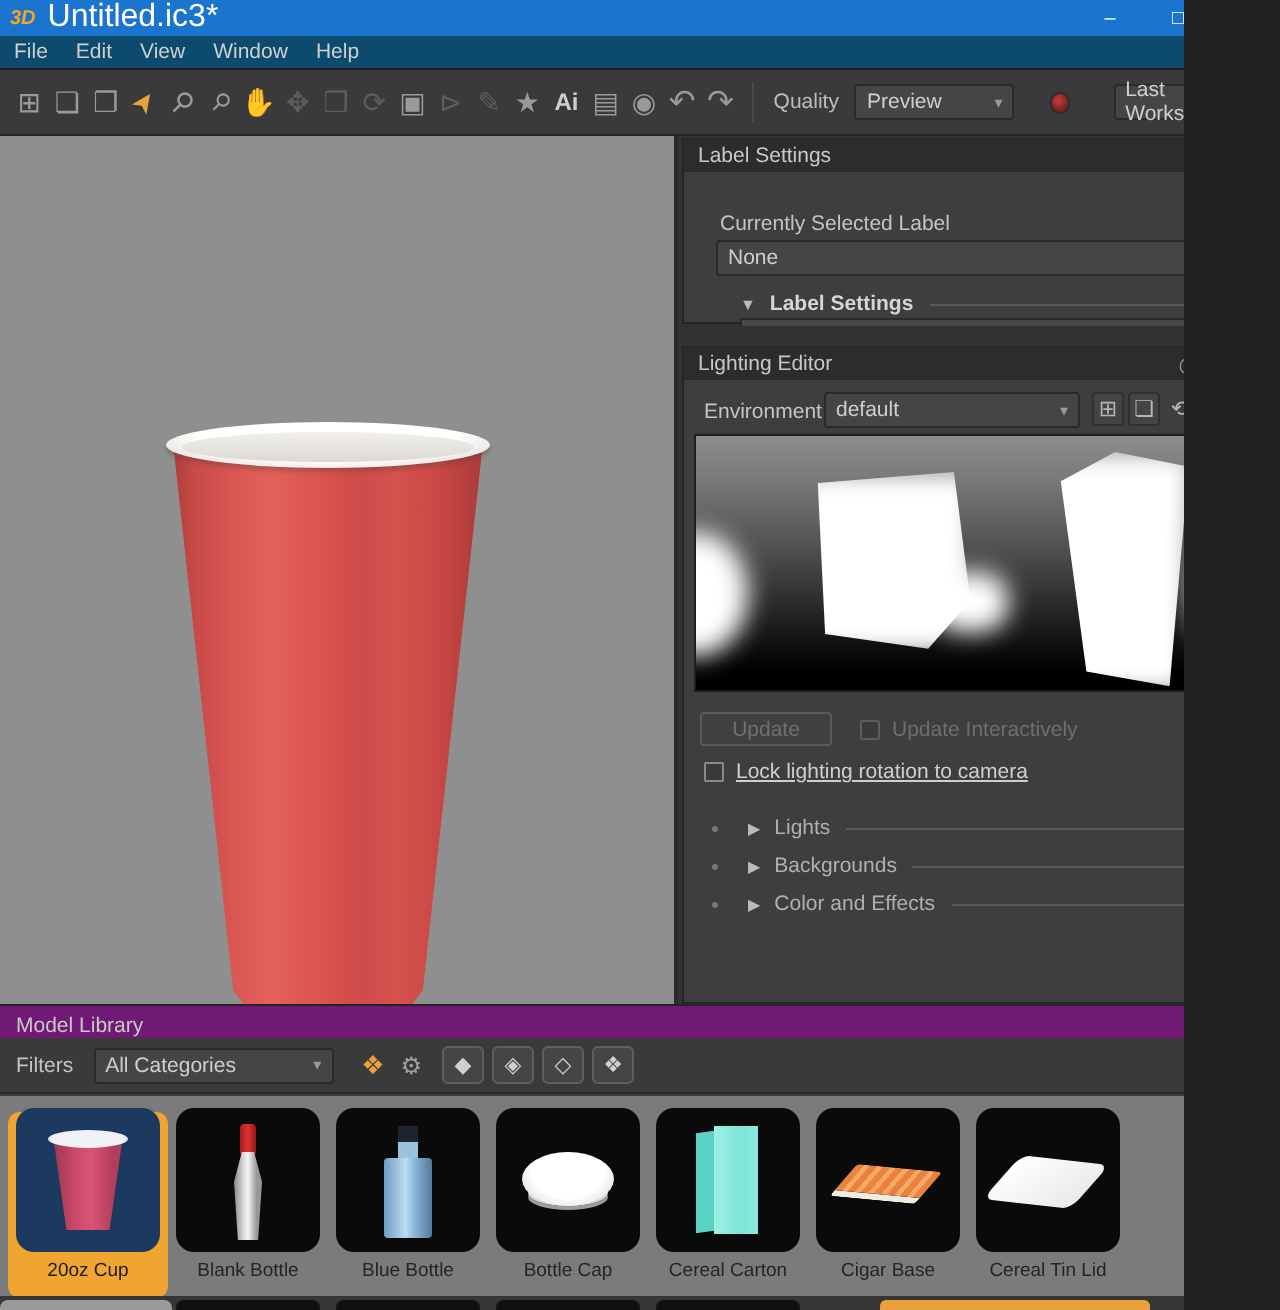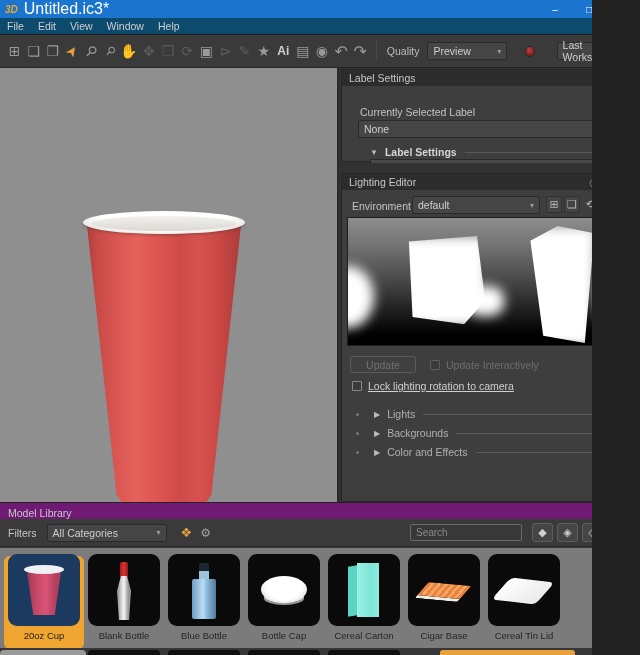--- a/index.html
+++ b/index.html
@@ -324,21 +324,20 @@
       </span>
     </div>
     <div class="lib-toolbar">
       <span class="filters-label">Filters</span>
       <div class="dropdown dd-category">
         <span>All Categories</span>
         <span class="arrow">▾</span>
       </div>
       <span class="cube-icon">❖</span>
       <span class="gear-icon2">⚙</span>
-      <input class="search-input" placeholder="Search" style="">
       <div class="lib-btns">
         <span class="lib-btn">◆</span>
         <span class="lib-btn">◈</span>
         <span class="lib-btn">◇</span>
         <span class="lib-btn">❖</span>
       </div>
     </div>
 
     <div class="thumb-strip">
 

